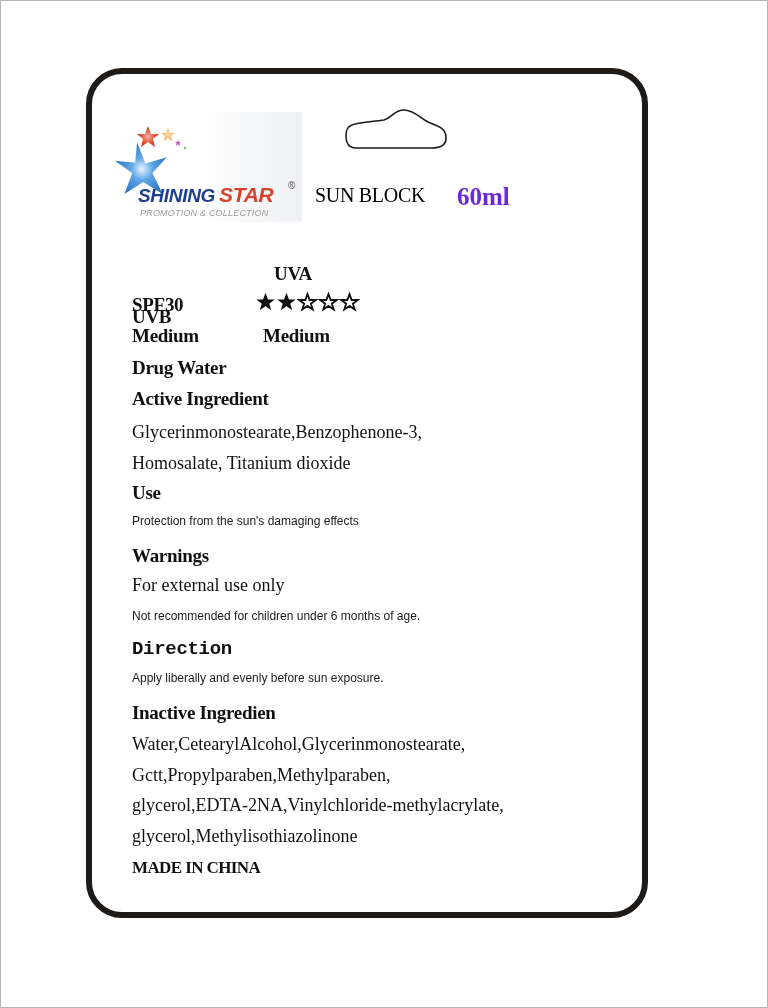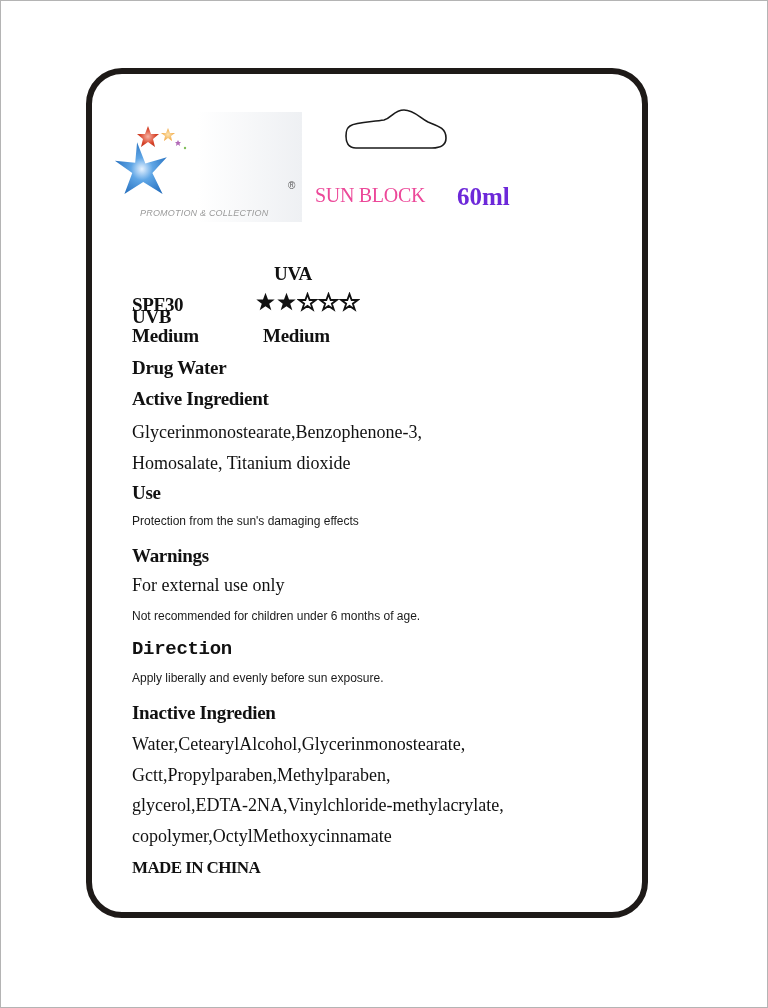--- a/index.html
+++ b/index.html
@@ -67,21 +67,21 @@
     font-size: 9px;
     color: #9a9a9a;
     letter-spacing: 0.2px;
     white-space: nowrap;
   }
   .title {
     position: absolute;
     left: 315px; top: 184px;
     font-family: "Liberation Serif", serif;
     font-size: 20px;
-    color: #ec4899;
+    color: #000000;
     white-space: nowrap;
     letter-spacing: -0.3px;
   }
   .volume {
     position: absolute;
     left: 457px; top: 183px;
     font-family: "Liberation Serif", serif;
     font-weight: bold;
     font-size: 25px;
     color: #6d28d9;
@@ -149,20 +149,23 @@
     <polygon points="26,30 32,52 54,48 38,62 46,84 28,70 8,80 18,60 2,46 22,50" fill="url(#bigStarGrad)" transform="translate(2,0) rotate(-6 28 58)"></polygon>
 
     <polygon points="36,14 39,22 47,22 41,27 43,35 36,30 29,35 31,27 25,22 33,22" fill="url(#redGrad)"></polygon>
 
     <polygon points="56,16 58,21 63,21 59,24 60,29 56,26 52,29 53,24 49,21 54,21" fill="url(#orangeGrad)"></polygon>
 
     <polygon points="66,28 67,30 69,30 67.5,31.5 68,34 66,32.5 64,34 64.5,31.5 63,30 65,30" fill="#b26bb8"></polygon>
 
     <circle cx="73" cy="36" r="1.2" fill="#7fbf5a"></circle>
   </svg>
+  <div class="brand">
+    <span class="b1">SHINING</span><span class="b2">STAR</span>
+  </div>
   <div class="reg">®</div>
   <div class="tagline">PROMOTION &amp; COLLECTION</div>
 </div>
 
 <div class="title">SUN BLOCK</div>
 <div class="volume">60ml</div>
 
 <div class="t serif-b" style="left:132px; top:263px;margin-top:43px;">UVB</div>
 <div class="t serif-b" style="left:274px; top:263px;">UVA</div>
 <div class="t serif-b" style="left:132px; top:294px;">SPF30</div>
@@ -201,15 +204,15 @@
 <div class="t serif-r" style="left:132px; top:575px;">For external use only</div>
 <div class="t sans-r" style="left:132px; top:609px;">Not recommended for children under 6 months of age.</div>
 
 <div class="t serif-b" style="left:132px; top:638px;font-family:Liberation Mono, monospace;">Direction</div>
 <div class="t sans-r" style="left:132px; top:671px;">Apply liberally and evenly before sun exposure.</div>
 
 <div class="t serif-b" style="left:132px; top:702px;">Inactive Ingredien</div>
 <div class="t serif-r" style="left:132px; top:734px;">Water,CetearylAlcohol,Glycerinmonostearate,</div>
 <div class="t serif-r" style="left:132px; top:765px;">Gctt,Propylparaben,Methylparaben,</div>
 <div class="t serif-r" style="left:132px; top:795px;">glycerol,EDTA-2NA,Vinylchloride-methylacrylate,</div>
-<div class="t serif-r" style="left:132px; top:826px;">copolymer,OctylMethoxycinnamate</div>
+<div class="t serif-r" style="left:132px; top:826px;">glycerol,Methylisothiazolinone</div>
 
 <div class="t serif-b" style="left:132px; top:858px; font-size:17px; letter-spacing:-0.6px;">MADE IN CHINA</div>
 
 </body></html>

